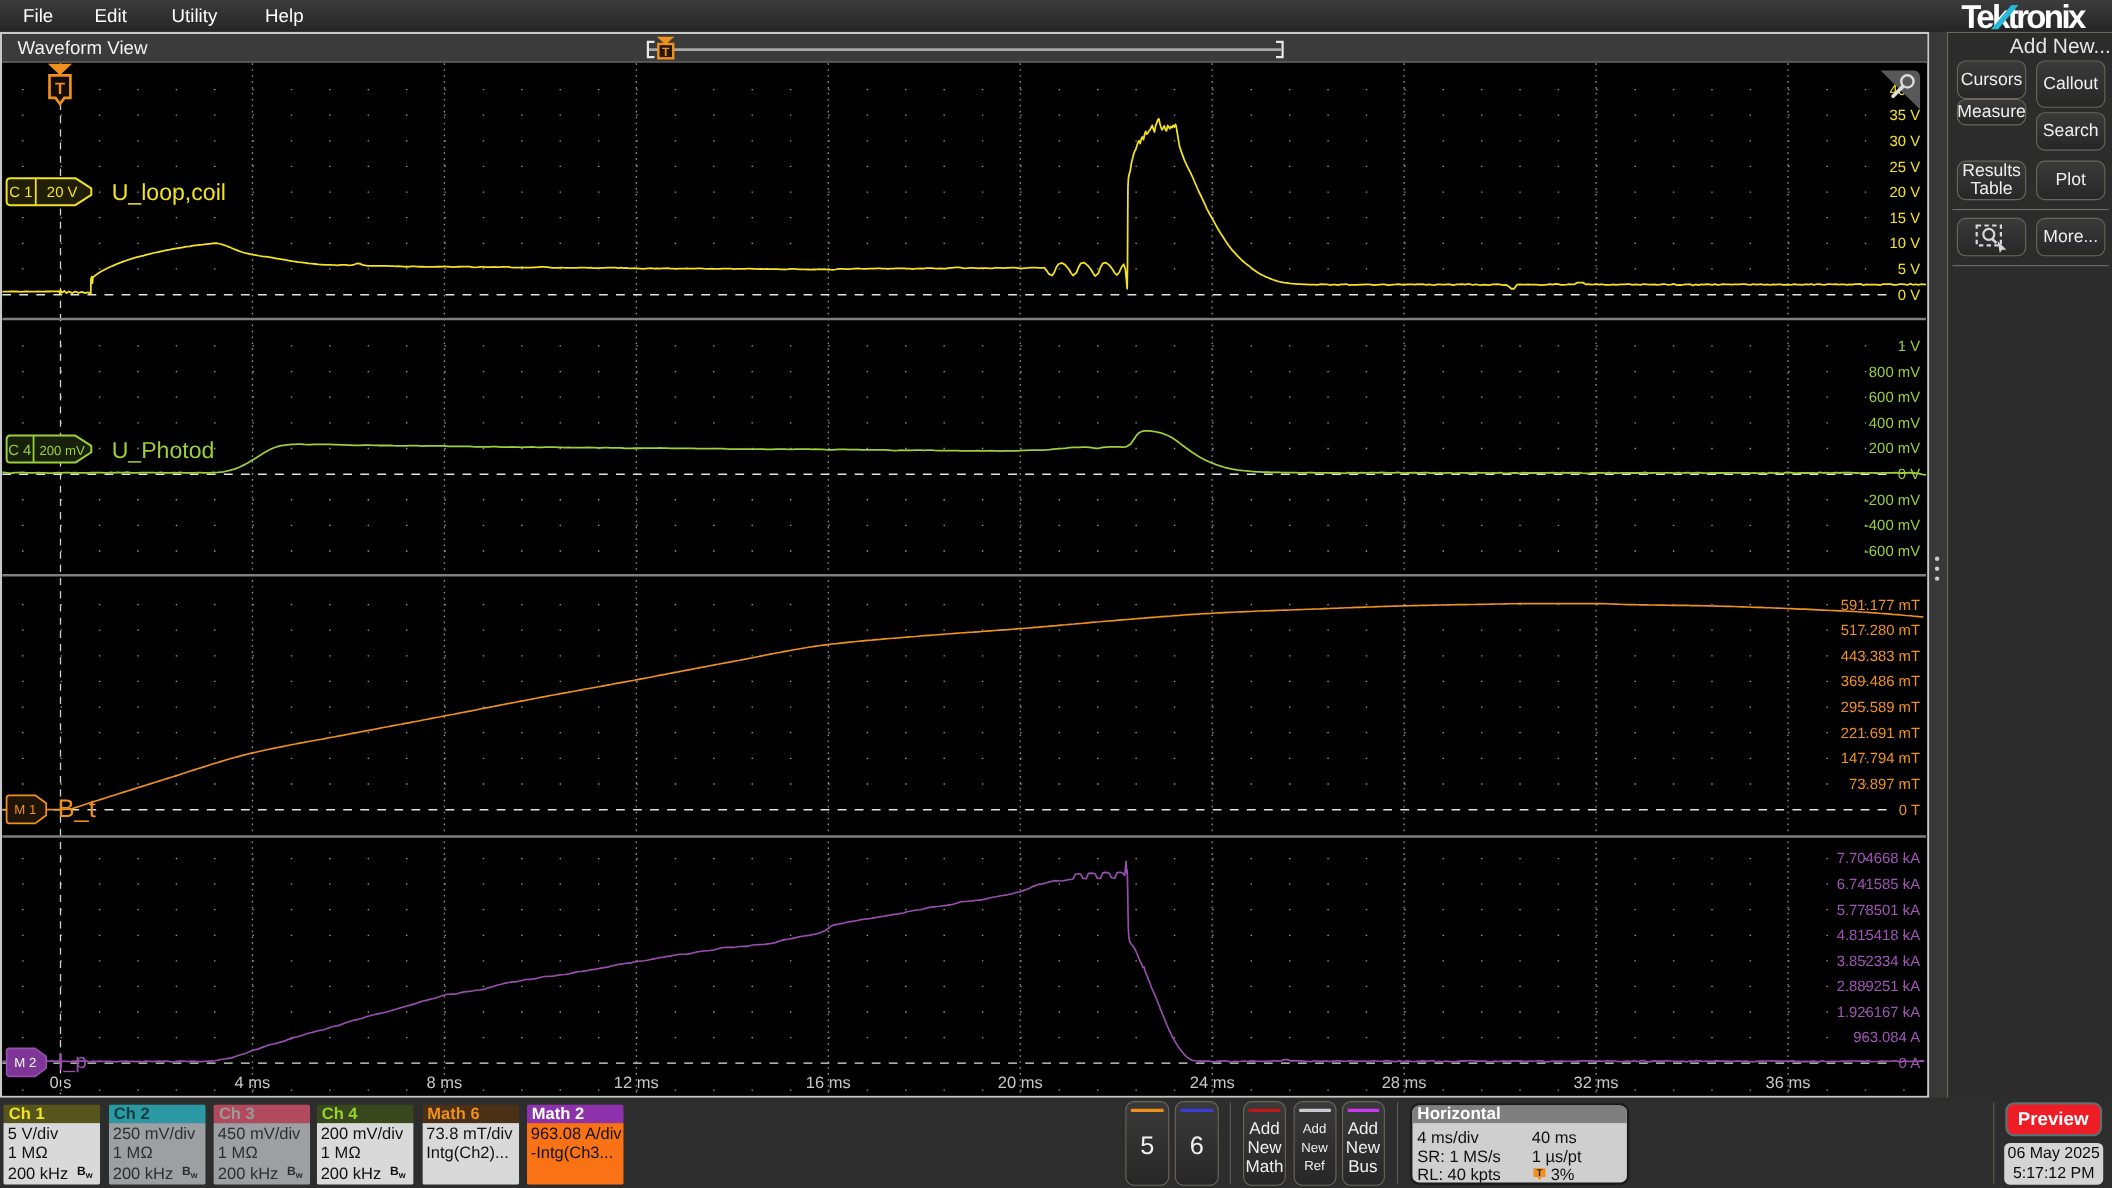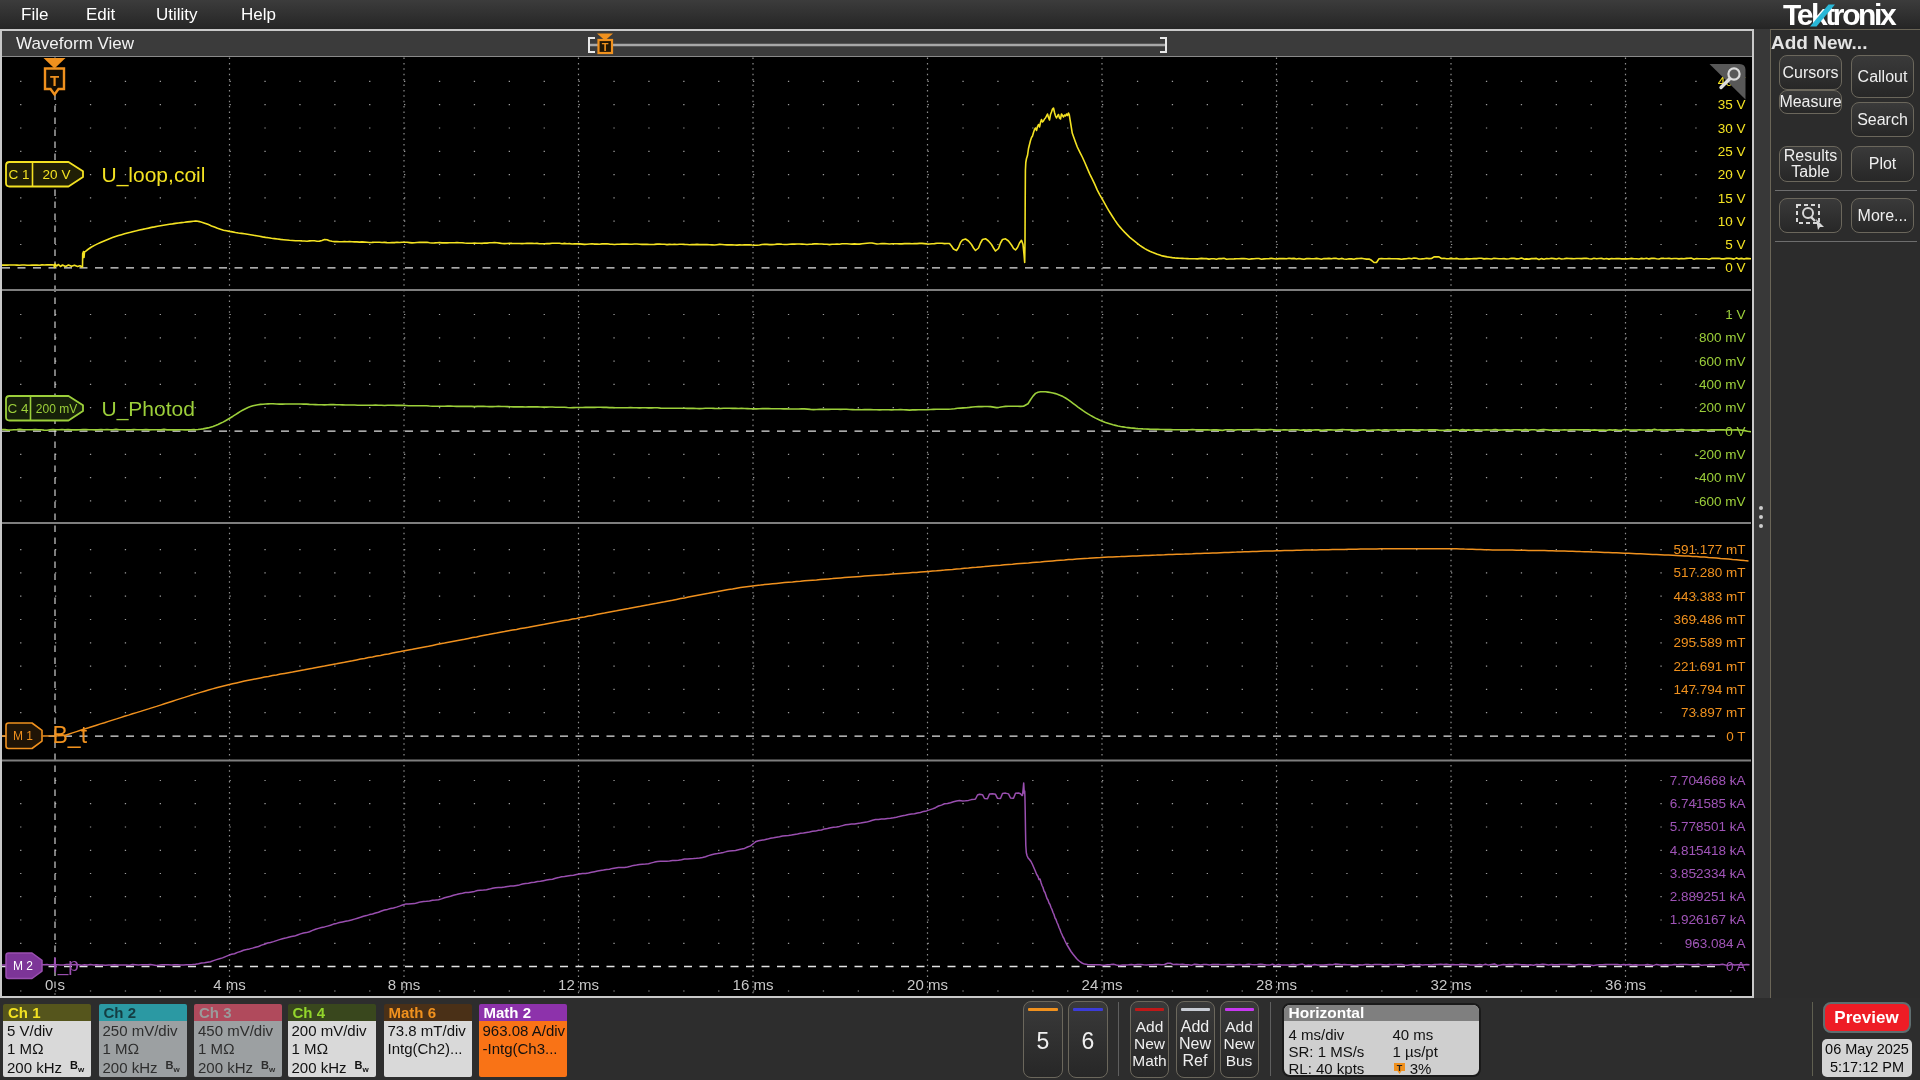--- a/index.html
+++ b/index.html
@@ -147,21 +147,21 @@
 </svg>
 </div>
 
 <div class="abs" style="left:1754px;top:29px;width:16px;height:969px;background:#383838">
   <div class="abs" style="left:5px;top:477px;width:4px;height:4px;border-radius:2px;background:#cdcdcd"></div>
   <div class="abs" style="left:5px;top:486px;width:4px;height:4px;border-radius:2px;background:#cdcdcd"></div>
   <div class="abs" style="left:5px;top:495px;width:4px;height:4px;border-radius:2px;background:#cdcdcd"></div>
 </div>
 
 <div class="abs" style="left:1770px;top:29px;width:150px;height:969px;background:#2c2c2c;border-left:1px solid #6a6557;border-top:1px solid #6a6557">
-  <div class="abs" style="left:0;top:2px;width:148px;text-align:left;font-size:19px;font-weight:bold;color:#e4e4e4">Add New...</div>
+  <div class="abs" style="left:0;top:2px;width:148px;text-align:right;font-size:19px;font-weight:normal;color:#e4e4e4">Add New...</div>
   <div class="btn" style="left:8px;top:25px;width:63px;height:35px">Cursors</div>
   <div class="btn" style="left:80px;top:25px;width:63px;height:43px">Callout</div>
   <div class="btn" style="left:8px;top:60px;width:63px;height:24px">Measure</div>
   <div class="btn" style="left:80px;top:72px;width:63px;height:35px">Search</div>
   <div class="btn" style="left:8px;top:116px;width:63px;height:36px;line-height:16.5px">Results<br>Table</div>
   <div class="btn" style="left:80px;top:116px;width:63px;height:36px">Plot</div>
   <div class="abs" style="left:4px;top:159.5px;width:142px;height:1px;background:#6e6e6e"></div>
   <div class="btn" style="left:8px;top:168px;width:63px;height:35px">
     <svg width="34" height="28">
       <rect x="3" y="3" width="22" height="18" fill="none" stroke="#d8d8d8" stroke-width="2" stroke-dasharray="4 3"></rect>
@@ -207,21 +207,21 @@
     </div>
   <div class="btn" style="left:1068px;top:2.5px;width:40px;height:77px;font-size:23px">
       <div style="position:absolute;left:4px;top:6px;width:30px;height:3px;background:#3c3cd8;border-radius:1px"></div>
       <span style="margin-top:4px">6</span>
     </div>
   <div class="abs" style="left:1118px;top:4px;width:1px;height:74px;background:#5f5f5f"></div>
   <div class="btn" style="left:1130px;top:2.5px;width:39px;height:77px;font-size:15.5px;line-height:17px">
       <div style="position:absolute;left:4px;top:6px;width:29px;height:3px;background:#c01818;border-radius:1px"></div>
       <span style="margin-top:8px">Add New Math</span>
     </div>
-  <div class="btn" style="left:1175.5px;top:2.5px;width:39px;height:77px;font-size:16px;line-height:17px">
+  <div class="btn" style="left:1175.5px;top:2.5px;width:39px;height:77px;font-size:12px;line-height:17px">
       <div style="position:absolute;left:4px;top:6px;width:29px;height:3px;background:#c8ccd4;border-radius:1px"></div>
       <span style="margin-top:8px">Add New Ref</span>
     </div>
   <div class="btn" style="left:1219.5px;top:2.5px;width:39px;height:77px;font-size:15.5px;line-height:17px">
       <div style="position:absolute;left:4px;top:6px;width:29px;height:3px;background:#c838f0;border-radius:1px"></div>
       <span style="margin-top:8px">Add New Bus</span>
     </div>
   <div class="abs" style="left:1270px;top:4px;width:1px;height:74px;background:#5f5f5f"></div>
 
   <div class="panel" style="left:1281.5px;top:5px;width:199px;height:73.5px">

